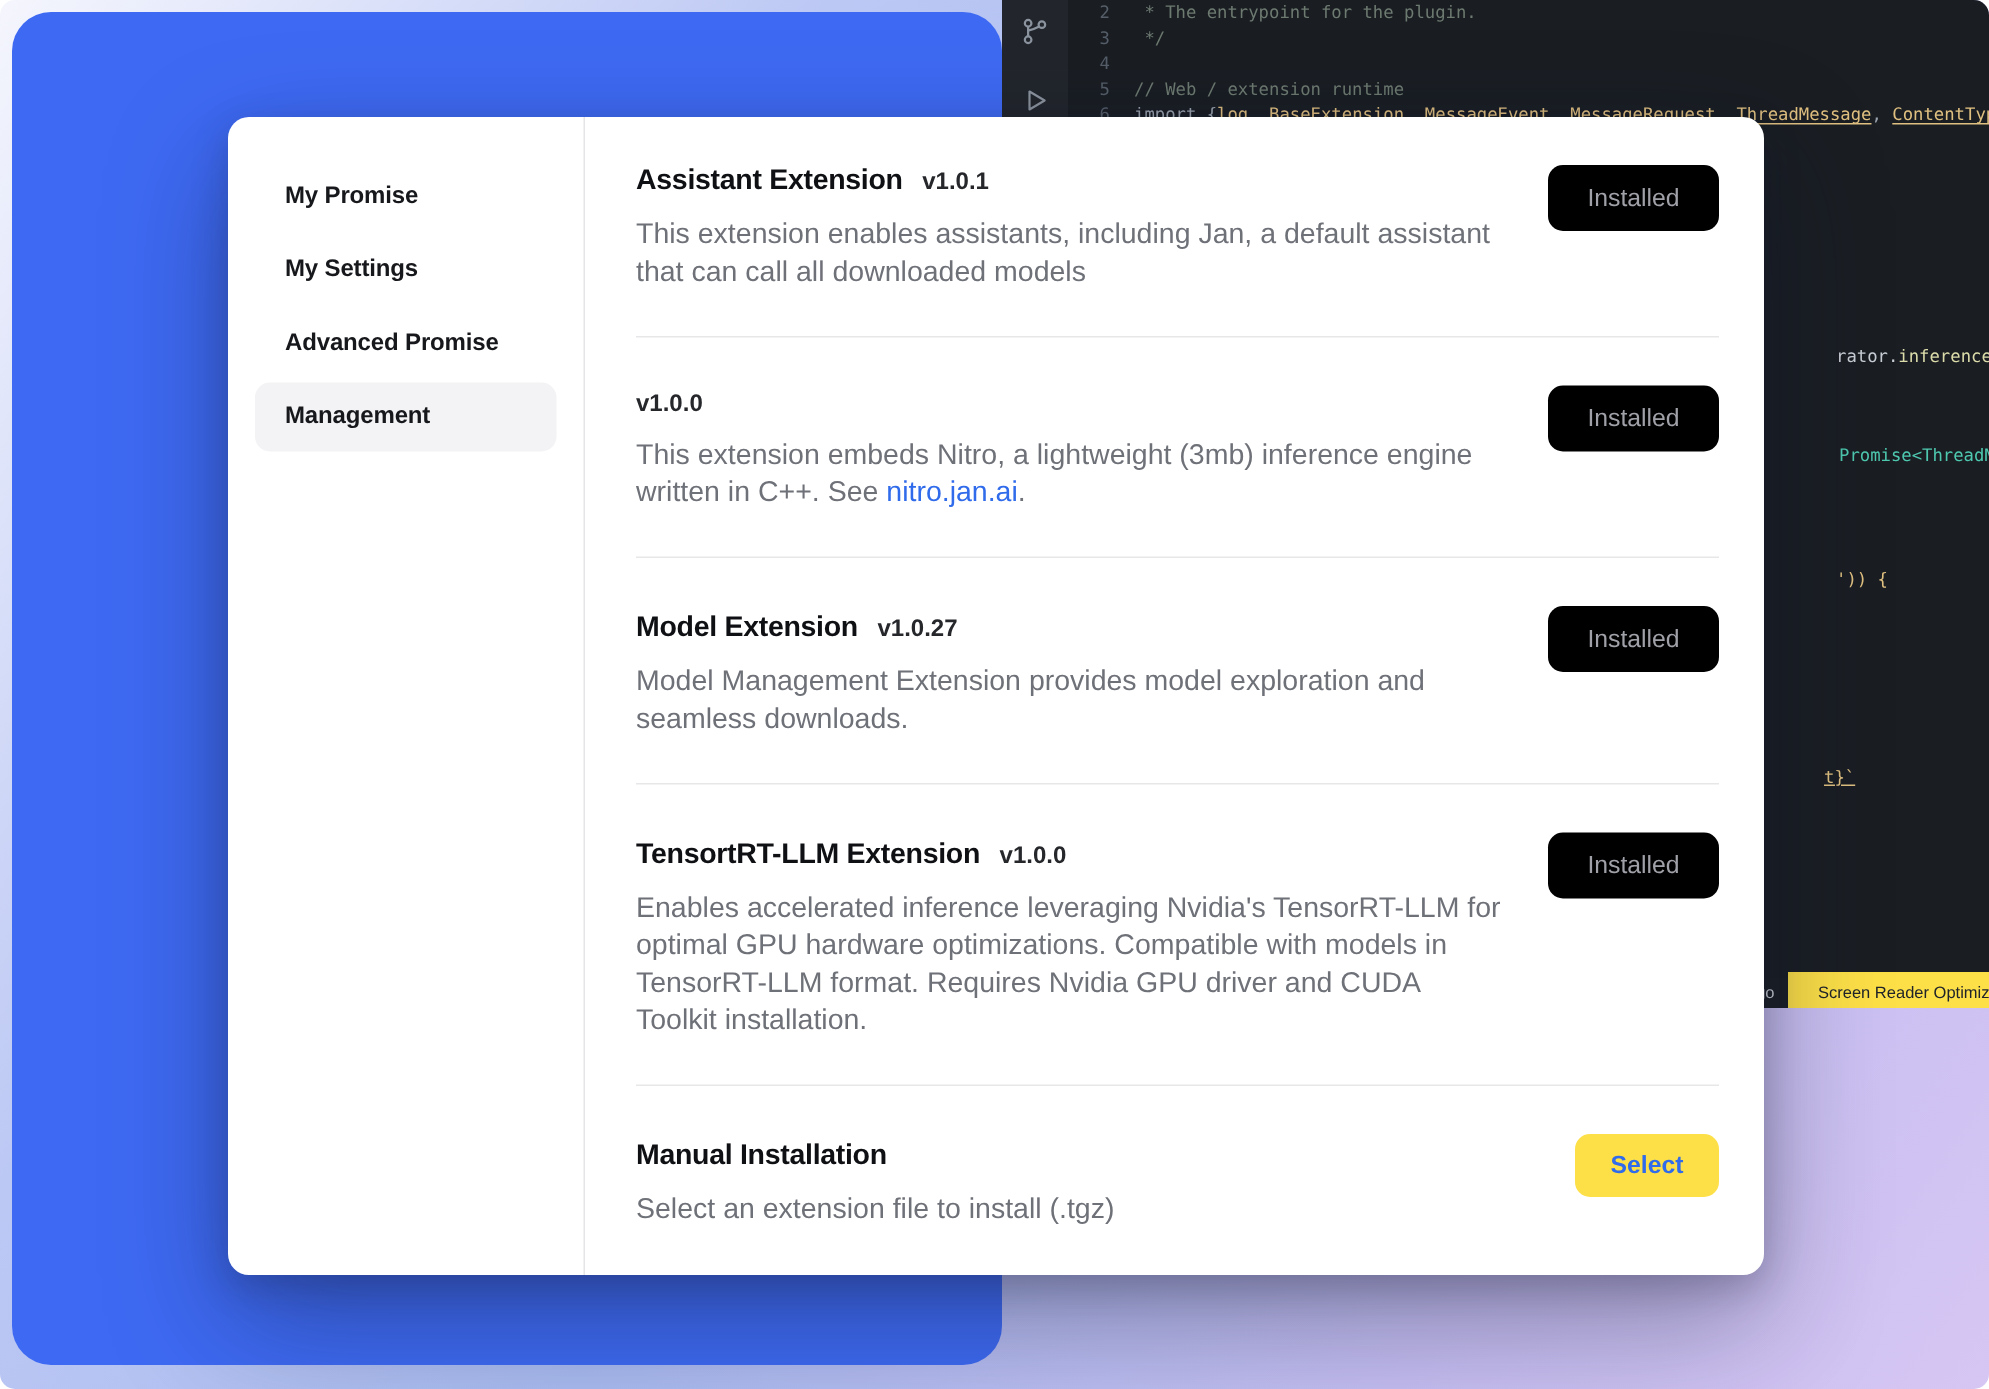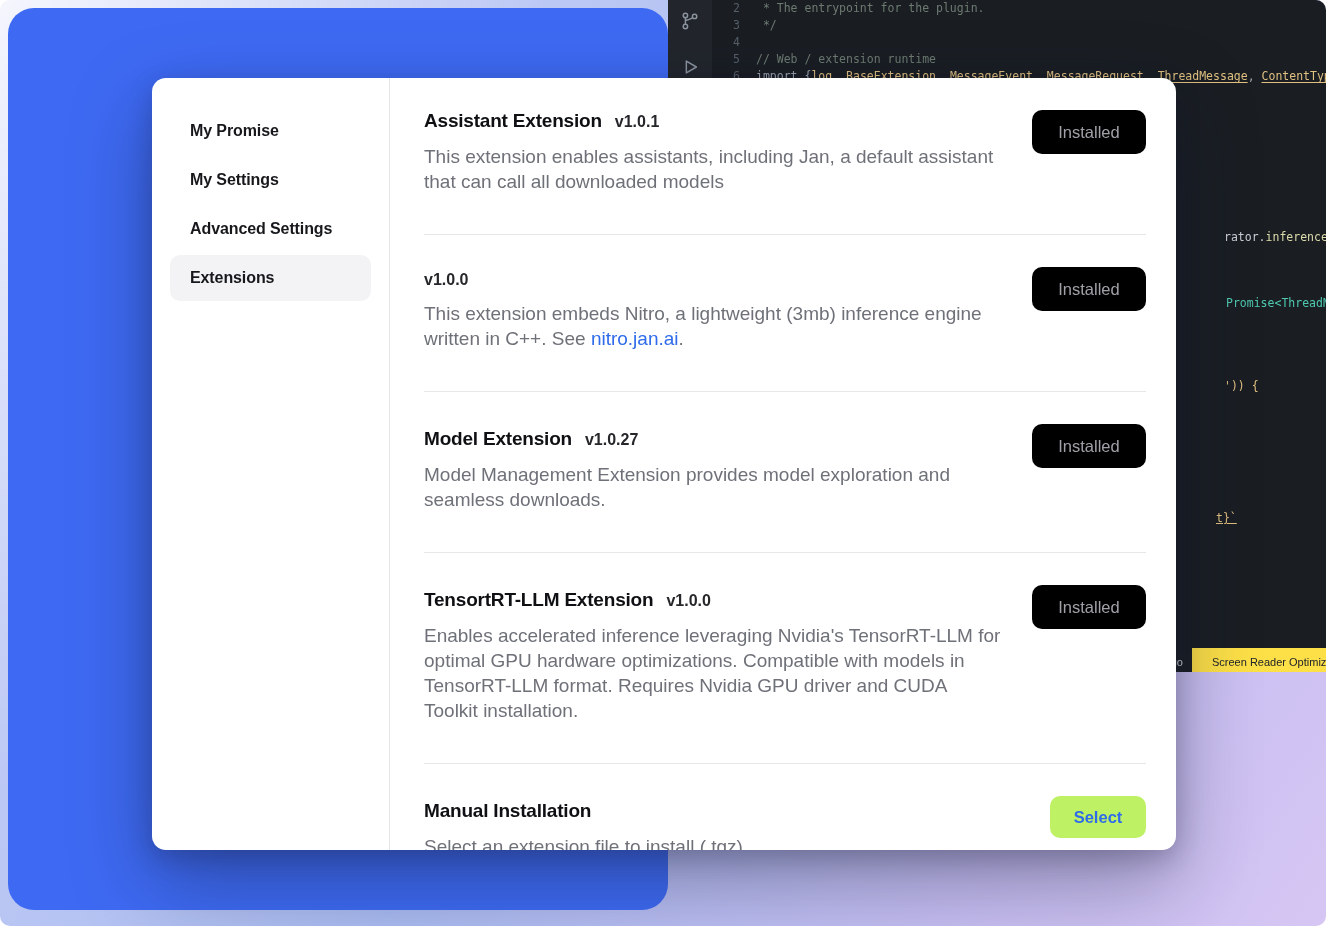--- a/index.html
+++ b/index.html
@@ -66,36 +66,36 @@
     padding:30px 18px 0 18px;
   }
   .side-item{
     height:46px; display:flex; align-items:center; padding:0 20px;
     border-radius:10px; margin-bottom:3px; cursor:pointer;
     font-size:16px; font-weight:700; color:#17181c; letter-spacing:-0.1px;
   }
   .side-item.active{ background:#f3f3f5; }
 
   .content{ flex:1; padding:0 30px 0 34px; position:relative; }
-  .ext-row{ position:relative; border-bottom:1px solid #e7e7ea; padding:36px 0 40px 0; }
+  .ext-row{ position:relative; border-bottom:1px solid #e7e7ea; padding:36px 0 30px 0; }
   .ext-row.first{ padding-top:32px; }
   .ext-row.last{ border-bottom:none; }
   .ext-head{ display:flex; align-items:baseline; gap:13px; margin-bottom:12px; }
   .ext-name{ font-size:19px; font-weight:700; color:#0f1013; letter-spacing:-0.2px; }
   .ext-ver{ font-size:16px; font-weight:700; color:#26272b; }
   .ext-desc{ font-size:19px; line-height:25px; color:#6f7179; max-width:580px; }
   .ext-desc a{ color:#2f6bea; text-decoration:none; cursor:pointer; }
   .btn{
     position:absolute; right:0; top:32px; min-width:114px; height:44px;
     display:flex; align-items:center; justify-content:center; padding:0 18px;
     background:#000000; border:none; border-radius:10px;
     font-family:"Liberation Sans",sans-serif; font-size:16.5px; font-weight:500; color:#a0a1a8;
     cursor:pointer;
   }
-  .btn.select{ min-width:96px; height:42px; background:#bef264; color:#2f6bea; font-weight:700; }
+  .btn.select{ min-width:96px; height:42px; background:#fde047; color:#2f6bea; font-weight:700; }
 </style>
 </head>
 <body>
 
 <div class="stage">
 
   <div class="blue-panel"></div>
 
   <div class="editor">
     <div class="activity-bar">
@@ -146,22 +146,22 @@
       <span class="status-go">go</span>
       <span class="sr-notice">Screen Reader Optimized</span>
     </div>
   </div>
 
   <div class="modal">
 
     <aside class="sidebar">
       <div class="side-item">My Promise</div>
       <div class="side-item">My Settings</div>
-      <div class="side-item">Advanced Settings</div>
-      <div class="side-item active">Extensions</div>
+      <div class="side-item">Advanced Promise</div>
+      <div class="side-item active">Management</div>
     </aside>
 
     <main class="content">
 
       <section class="ext-row first">
         <div class="ext-head">
           <span class="ext-name">Assistant Extension</span>
           <span class="ext-ver">v1.0.1</span>
         </div>
         <p class="ext-desc">This extension enables assistants, including Jan, a default assistant that can call all downloaded models</p>

